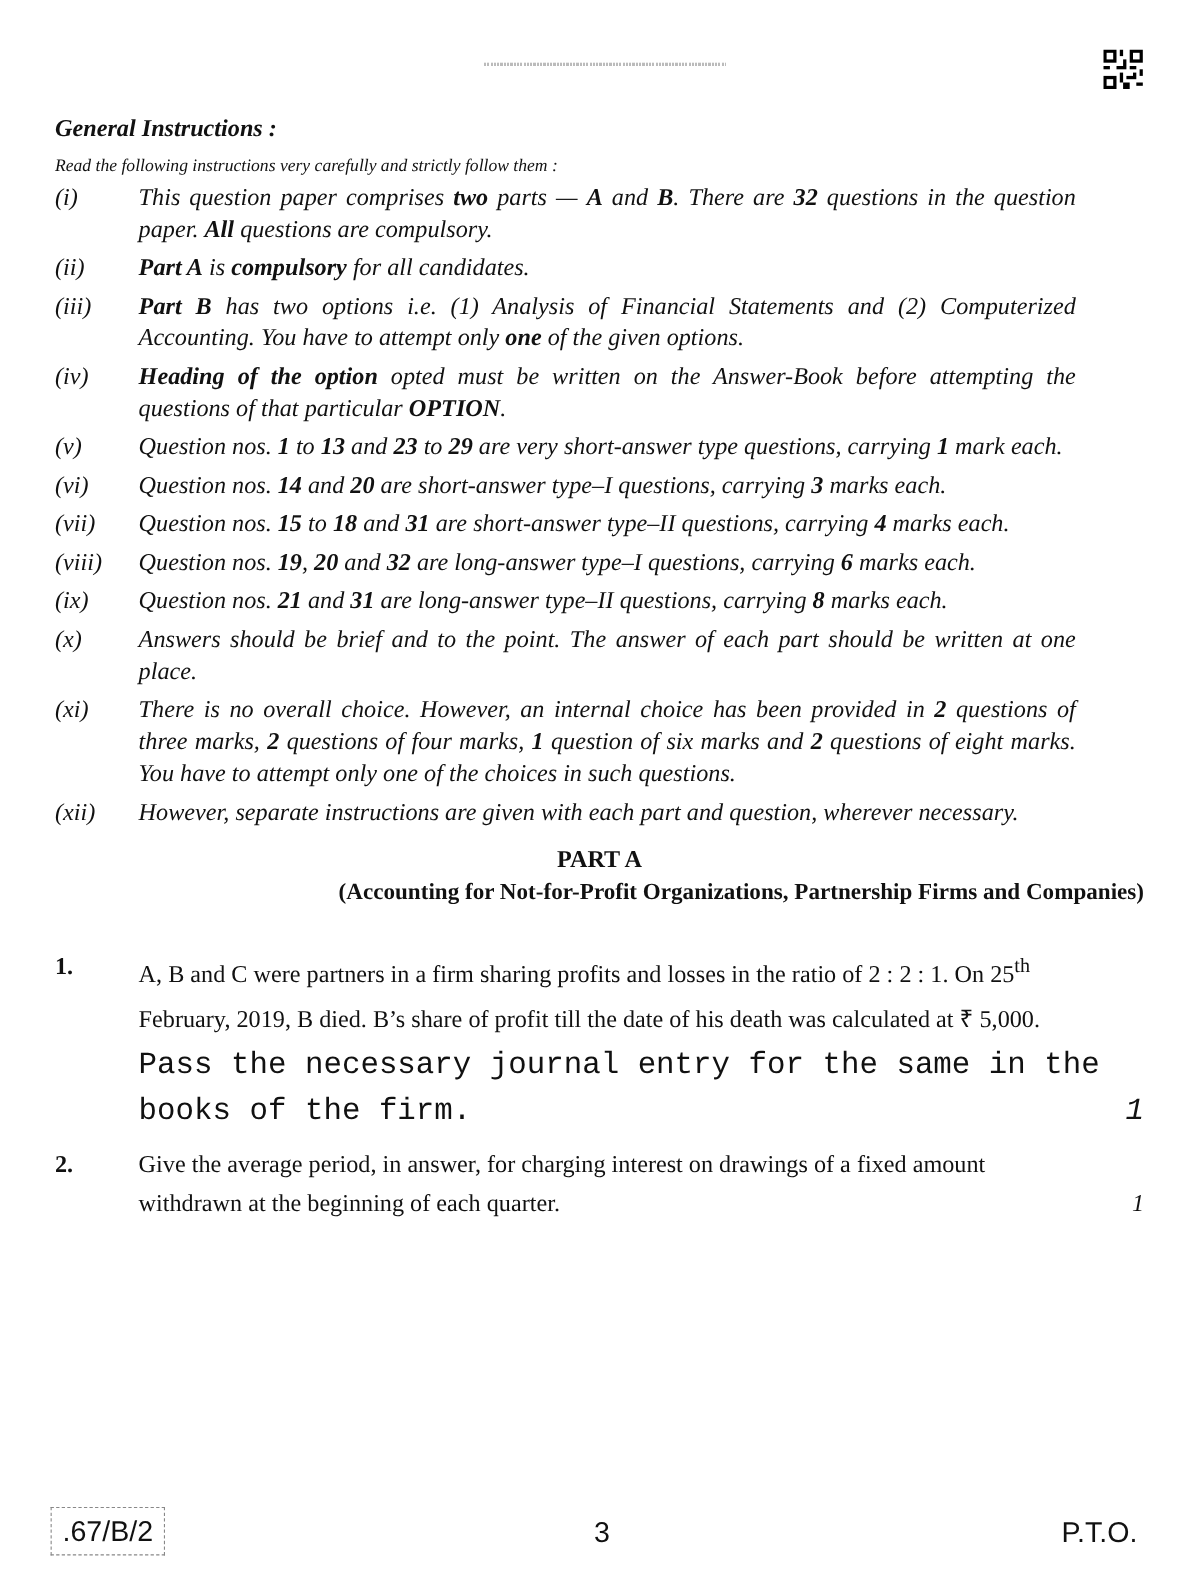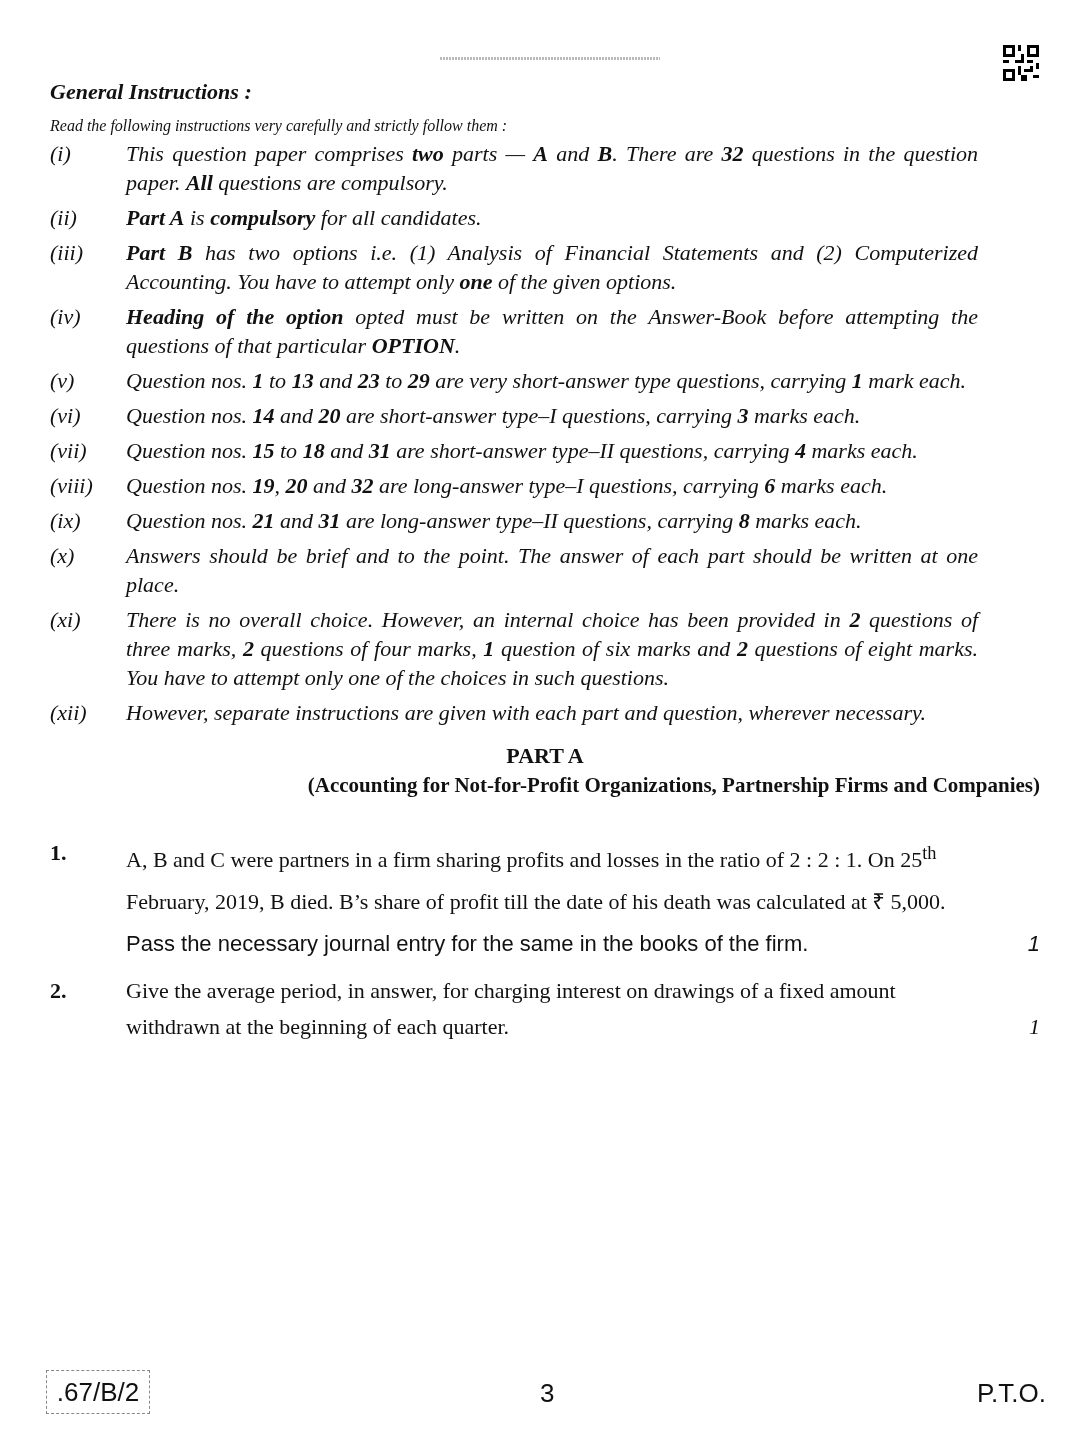--- a/index.html
+++ b/index.html
@@ -5,21 +5,21 @@
     html, body { margin: 0; padding: 0; background: #ffffff; }
     body {
       width: 1091px; height: 1445px; position: relative; overflow: hidden;
       font-family: "DejaVu Serif", "Liberation Serif", serif; color: #111;
     }
     .header-strip {
       position: absolute; left: 440px; top: 57px; width: 220px; height: 3px;
       background: repeating-linear-gradient(90deg, #bbb 0 2px, #fff 2px 3px);
     }
     .qr { position: absolute; left: 1003px; top: 45px; width: 36px; height: 36px; }
-    .content { position: absolute; left: 50px; top: 79px; width: 990px; }
+    .content { position: absolute; left: 50px; top: 104px; width: 990px; }
     .gi-title {
       font-style: italic; font-weight: bold; font-size: 22px; margin: 0 0 12px 0;
       font-family: "Liberation Serif", serif;
     }
     .gi-intro {
       font-style: italic; font-size: 16px; margin: 0 0 4px 0;
       font-family: "Liberation Serif", serif;
     }
     .instr {
       display: flex; font-style: italic; font-size: 22px; line-height: 29px;
@@ -37,31 +37,31 @@
       font-family: "Liberation Serif", serif;
     }
     .q {
       display: flex; font-size: 22px; line-height: 42px;
       font-family: "Liberation Serif", serif; position: relative;
     }
     .q .qnum { width: 76px; flex: none; font-weight: bold; }
     .q .qtxt { width: 860px; }
     .marks { position: absolute; right: 0; font-style: italic; }
     .q1 { margin-top: 34px; }
-    .q1-line2 { font-size: 22px; line-height: 42px; padding-left: 76px; position: relative; margin-top: 0;
-      font-family: Liberation Sans, sans-serif; }
+    .q1-line2 { font-size: 28px; line-height: 42px; padding-left: 76px; position: relative; margin-top: 0;
+      font-family: Liberation Mono, monospace; }
     .q2 { margin-top: 8px; line-height: 36px; }
     .footer { position: absolute; top: 1370px; left: 46px; width: 1000px; height: 46px;
       font-family: Liberation Sans, sans-serif; font-size: 26px; }
     .code-box {
       position: absolute; left: 0; top: 0; width: 102px; height: 42px;
       border: 1px dashed #888; display: flex; align-items: center; justify-content: center;
     }
     .page-num { position: absolute; left: 494px; top: 8px; }
-    .pto { position: absolute; right: 0; top: 8px; }
+    .pto { position: absolute; right: 12px; top: 8px; }
   </style>
 </head>
 <body>
 
 <div class="header-strip"></div>
 <svg class="qr" viewBox="0 0 12 12">
   <rect x="0" y="0" width="4" height="4" fill="#000"></rect>
     <rect x="1" y="1" width="2" height="2" fill="#fff"></rect>
   <rect x="8" y="0" width="4" height="4" fill="#000"></rect>
     <rect x="9" y="1" width="2" height="2" fill="#fff"></rect>

